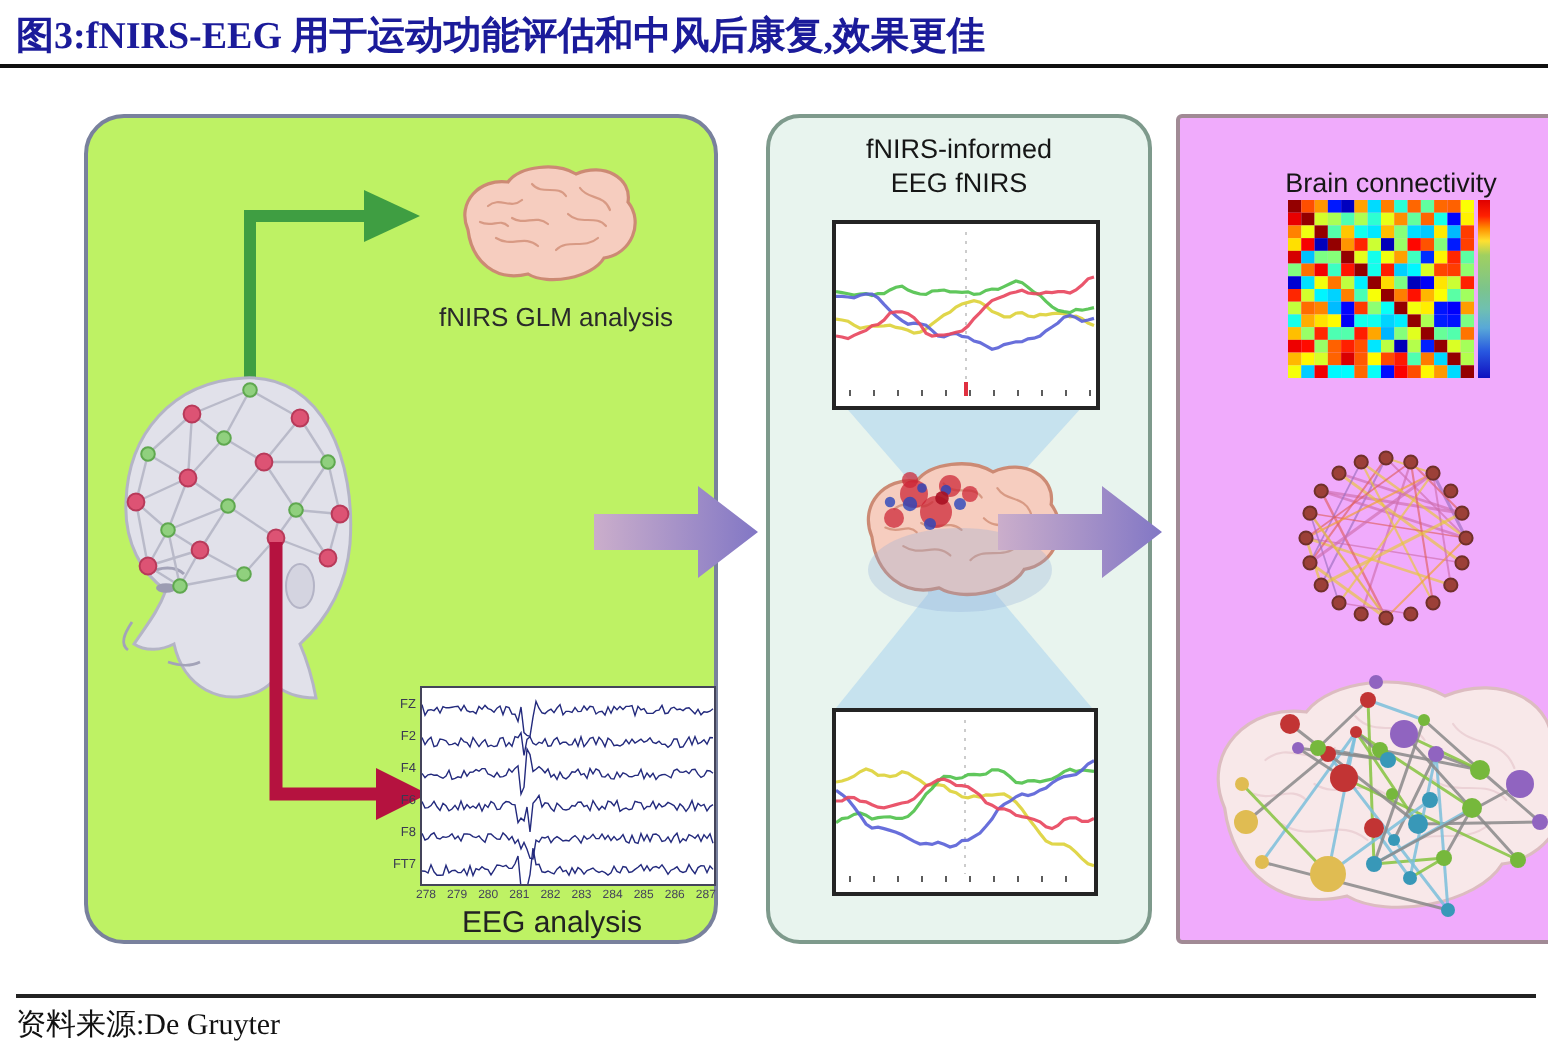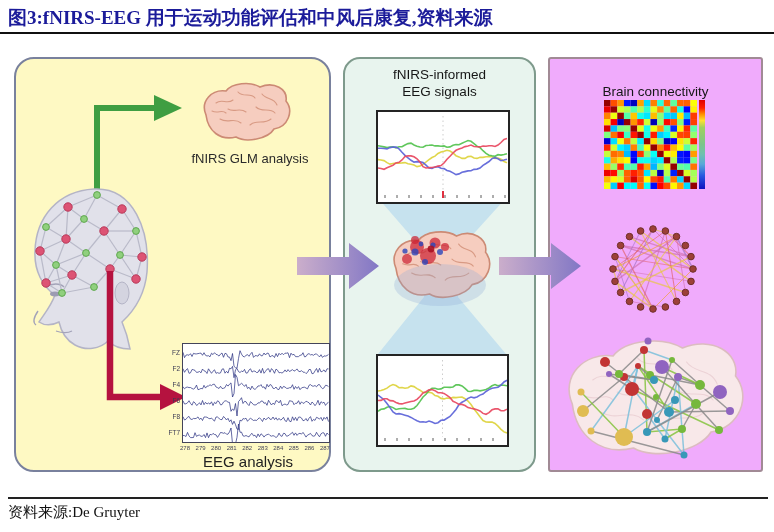--- a/index.html
+++ b/index.html
@@ -1,22 +1,22 @@
 <!DOCTYPE html>
 <html><head>
 <meta charset="utf-8">
 <style>
   html,body{margin:0;padding:0;background:#fff;}
   .page{position:relative;width:774px;height:532px;background:#fff;overflow:hidden;
         font-family:"Liberation Sans","DejaVu Sans",sans-serif;}
   .fig-title{position:absolute;left:8px;top:5px;font-family:"Liberation Serif","DejaVu Serif",serif;
         font-weight:700;font-size:19px;color:#1b1b9a;white-space:nowrap;}
   .title-rule{position:absolute;left:0;top:32px;width:774px;height:2px;background:#101010;}
-  .panel{position:absolute;top:57px;height:415px;box-sizing:border-box;border:2px solid;border-radius:20px;}
-  .panel.left{left:14px;width:317px;background:#fef9c3;border-color:#79819d;}
+  .panel{position:absolute;top:57px;height:415px;box-sizing:border-box;border:2px solid;border-radius:20px;margin-left:40px;}
+  .panel.left{left:2px;width:317px;background:#bef264;border-color:#79819d;}
   .panel.mid{left:343px;width:193px;background:#e8f4ee;border-color:#7e9a8c;border-radius:17px;}
   .panel.right{left:548px;width:215px;background:#f0abfc;border-color:#a18a95;border-radius:3px;}
   .panel svg.art{position:absolute;left:0;top:0;}
   .lbl{position:absolute;color:#2a2a2a;}
   .glm-label{left:158px;top:92px;width:152px;text-align:center;font-size:13px;}
   .device-label{left:14px;top:277px;font-size:17px;font-weight:700;color:#333;}
   .eeg-wrap{position:absolute;left:150px;top:283px;width:164px;height:114px;}
   .eeg-plot{position:absolute;left:16px;top:1px;background:#fff;border:1px solid #44445a;}
   .eeg-ch{position:absolute;left:0;width:14px;text-align:right;font-size:6.5px;color:#3a3a52;}
   .eeg-xticks{position:absolute;left:14px;top:103px;width:150px;display:flex;justify-content:space-between;
@@ -36,21 +36,21 @@
   .flow-arrow{position:absolute;z-index:6;}
   .footer-rule{position:absolute;left:8px;top:497px;width:760px;height:1.5px;background:#222;}
   .source-note{position:absolute;left:8px;top:503px;font-family:"Liberation Serif","DejaVu Serif",serif;
         font-size:15px;color:#111;}
 </style>
 </head>
 <body>
 
 <div class="page">
 
-  <div class="fig-title">图3:fNIRS-EEG 用于运动功能评估和中风后康复,资料来源</div>
+  <div class="fig-title">图3:fNIRS-EEG 用于运动功能评估和中风后康复,效果更佳</div>
   <div class="title-rule"></div>
 
   <section class="panel left">
     <svg id="left-art" class="art" width="317" height="411" viewBox="0 0 317 411">
         <polyline points="81,133 81,49 138,49" fill="none" stroke="#3f9e42" stroke-width="6"></polyline>
         <polygon points="138,36 166,49 138,62" fill="#3f9e42"></polygon>
         <g transform="translate(182,22) scale(1,1)">
           <path d="M8,34 C2,20 14,8 28,10 C34,2 52,0 62,6 C76,0 90,8 88,20 C96,30 90,46 76,48 C70,58 48,62 38,56 C22,60 10,50 8,34 Z" fill="#f6cdbf" stroke="#cc8a74" stroke-width="1.60"></path>
           <path d="M18,22 C24,17 29,24 35,19" fill="none" stroke="#d89a84" stroke-width="1.10" stroke-linecap="round"></path>
           <path d="M40,11 C45,17 53,11 57,17" fill="none" stroke="#d89a84" stroke-width="1.10" stroke-linecap="round"></path>
@@ -188,21 +188,21 @@
         <circle cx="70" cy="193" r="3.6" fill="#2a46bb" opacity="0.8"></circle>
         <circle cx="80" cy="203" r="3" fill="#2a46bb" opacity="0.8"></circle>
         <circle cx="95" cy="193" r="3" fill="#2a46bb" opacity="0.8"></circle>
         <circle cx="60" cy="192" r="2.6" fill="#2a46bb" opacity="0.8"></circle>
         <circle cx="88" cy="186" r="2.6" fill="#2a46bb" opacity="0.8"></circle>
         <circle cx="76" cy="185" r="2.4" fill="#2a46bb" opacity="0.8"></circle>
         <circle cx="86" cy="190" r="3.4" fill="#aa1122" opacity="0.9"></circle>
       </svg>
     <div class="mid-title">
       <div>fNIRS-informed</div>
-      <div>EEG signals</div>
+      <div>EEG fNIRS</div>
     </div>
     <div class="mid-chart top">
       <svg id="midtop" width="130" height="86" viewBox="0 0 130 86">
           <line x1="65" y1="4" x2="65" y2="82" stroke="#c0c0c0" stroke-width="0.8" stroke-dasharray="1.5,3"></line>
           <line x1="7" y1="83" x2="7" y2="86" stroke="#333" stroke-width="0.8"></line>
           <line x1="19" y1="83" x2="19" y2="86" stroke="#333" stroke-width="0.8"></line>
           <line x1="31" y1="83" x2="31" y2="86" stroke="#333" stroke-width="0.8"></line>
           <line x1="43" y1="83" x2="43" y2="86" stroke="#333" stroke-width="0.8"></line>
           <line x1="55" y1="83" x2="55" y2="86" stroke="#333" stroke-width="0.8"></line>
           <line x1="67" y1="83" x2="67" y2="86" stroke="#333" stroke-width="0.8"></line>

